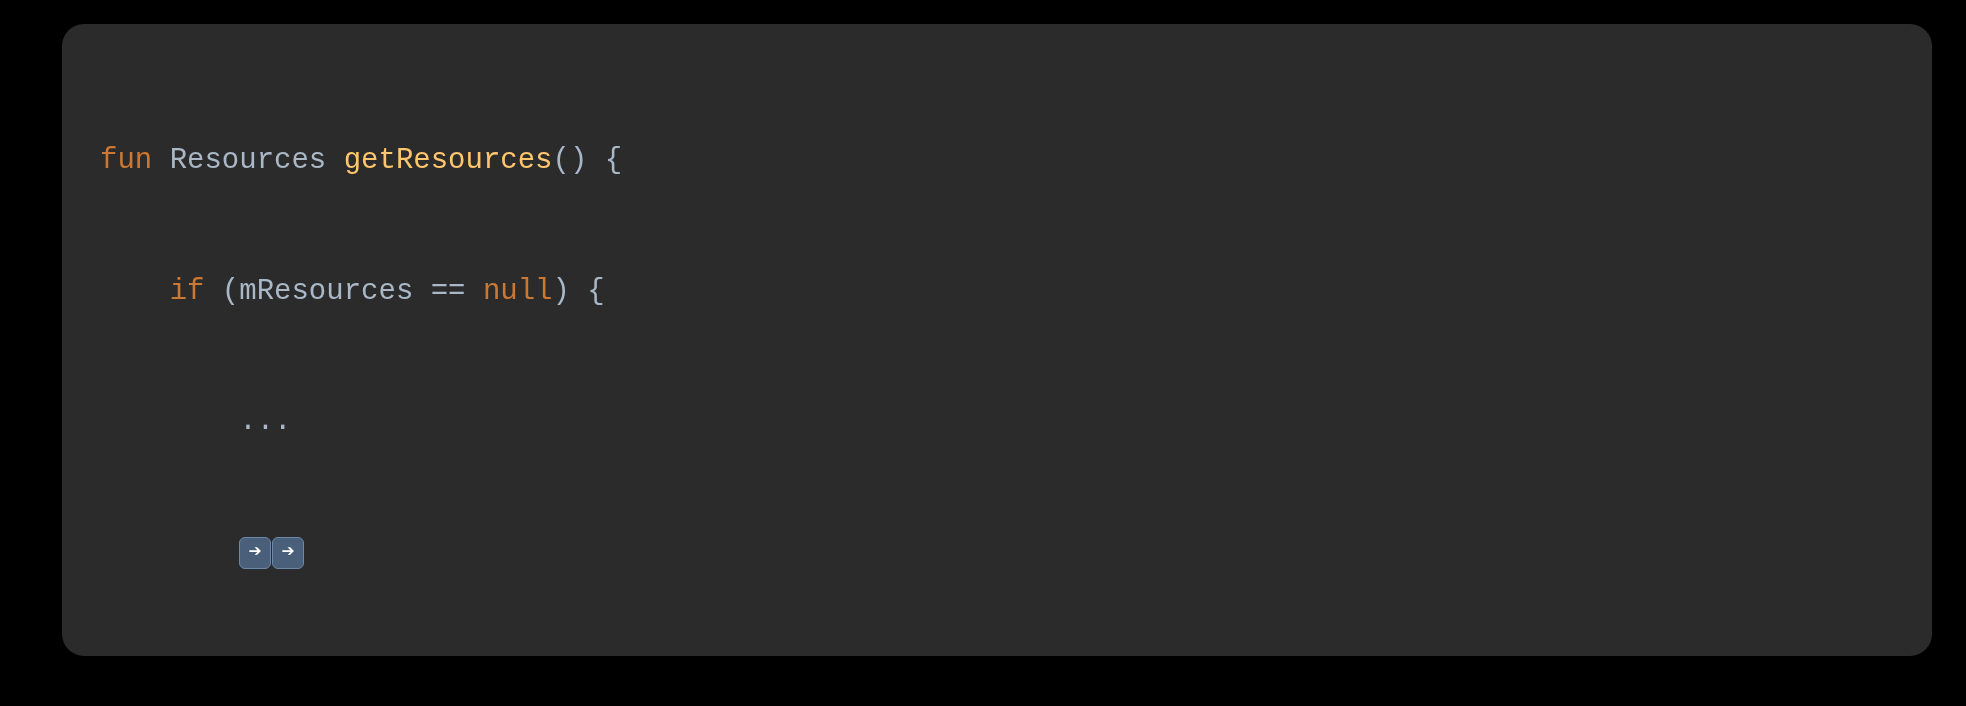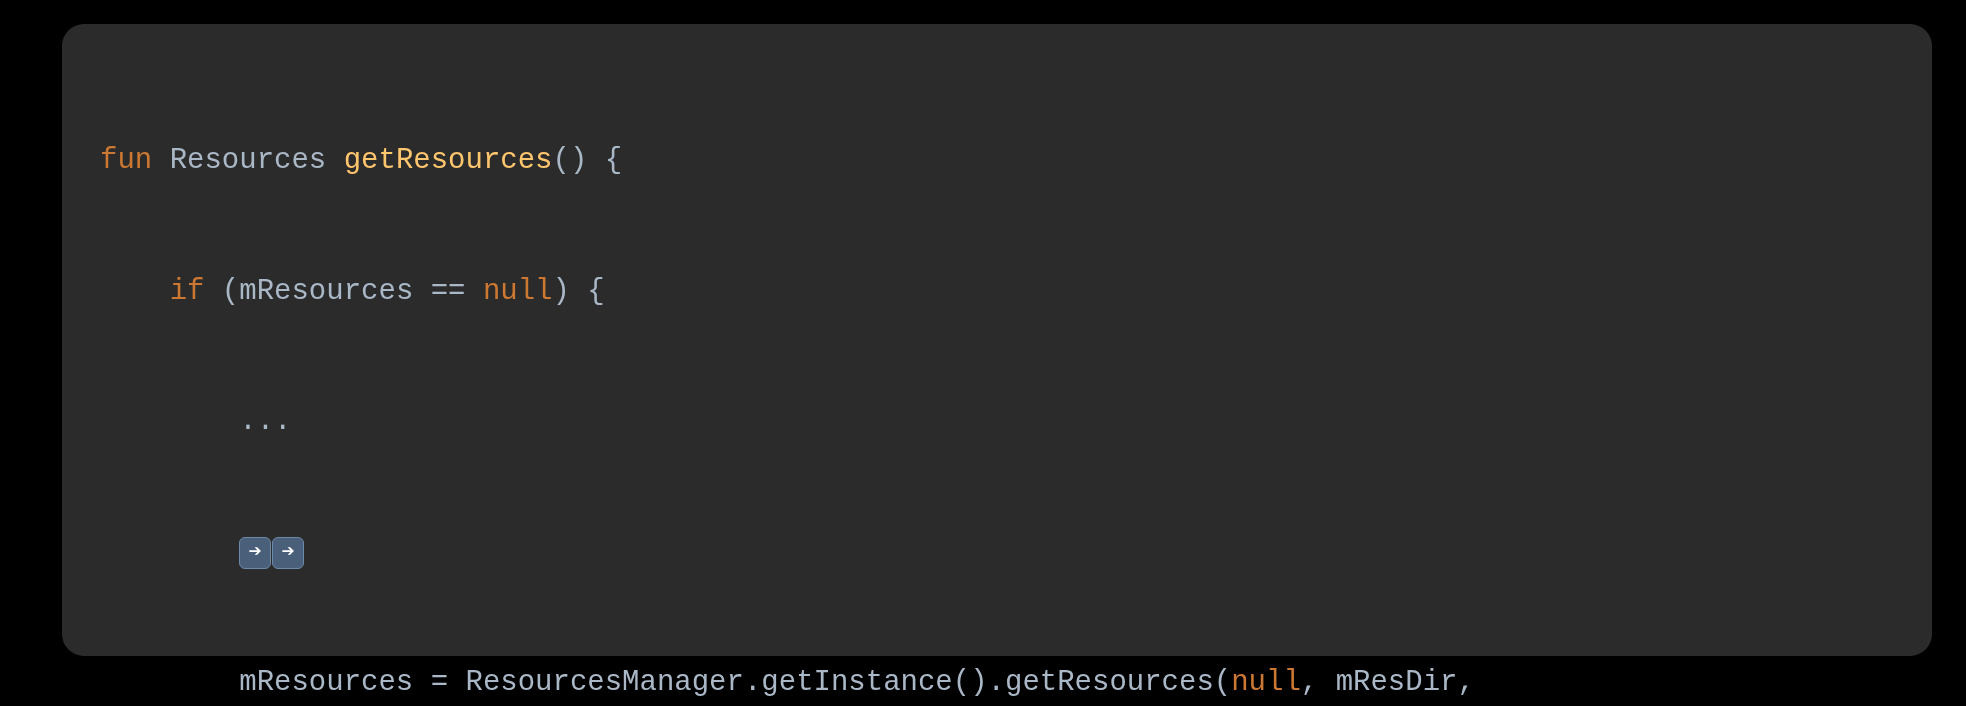--- a/index.html
+++ b/index.html
@@ -52,20 +52,19 @@
   }
 </style>
 </head>
 <body>
 
 <div class="code-box">
   <span class="line"><span class="k">fun</span><span class="id"> </span><span class="id">Resources</span><span class="id"> </span><span class="fn">getResources</span><span class="pr">()</span><span class="pr"> {</span></span>
   <span class="line"><span class="indent">    </span><span class="k">if</span><span class="pr"> (</span><span class="id">mResources</span><span class="op"> == </span><span class="k">null</span><span class="pr">) {</span></span>
   <span class="line"><span class="indent">        </span><span class="id">...</span></span>
   <span class="line"><span class="indent">        </span><span class="emoji">➔</span><span class="emoji">➔</span></span>
-  <span class="line"><span class="indent">        </span><span class="id">mResources</span><span class="op"> = </span><span class="id">ResourcesManager.getInstance().getResources(</span><span class="k">null</span><span class="id">, mResDir,</span></span>
   
   
   
   
   
   
 </div>
 
 </body></html>

